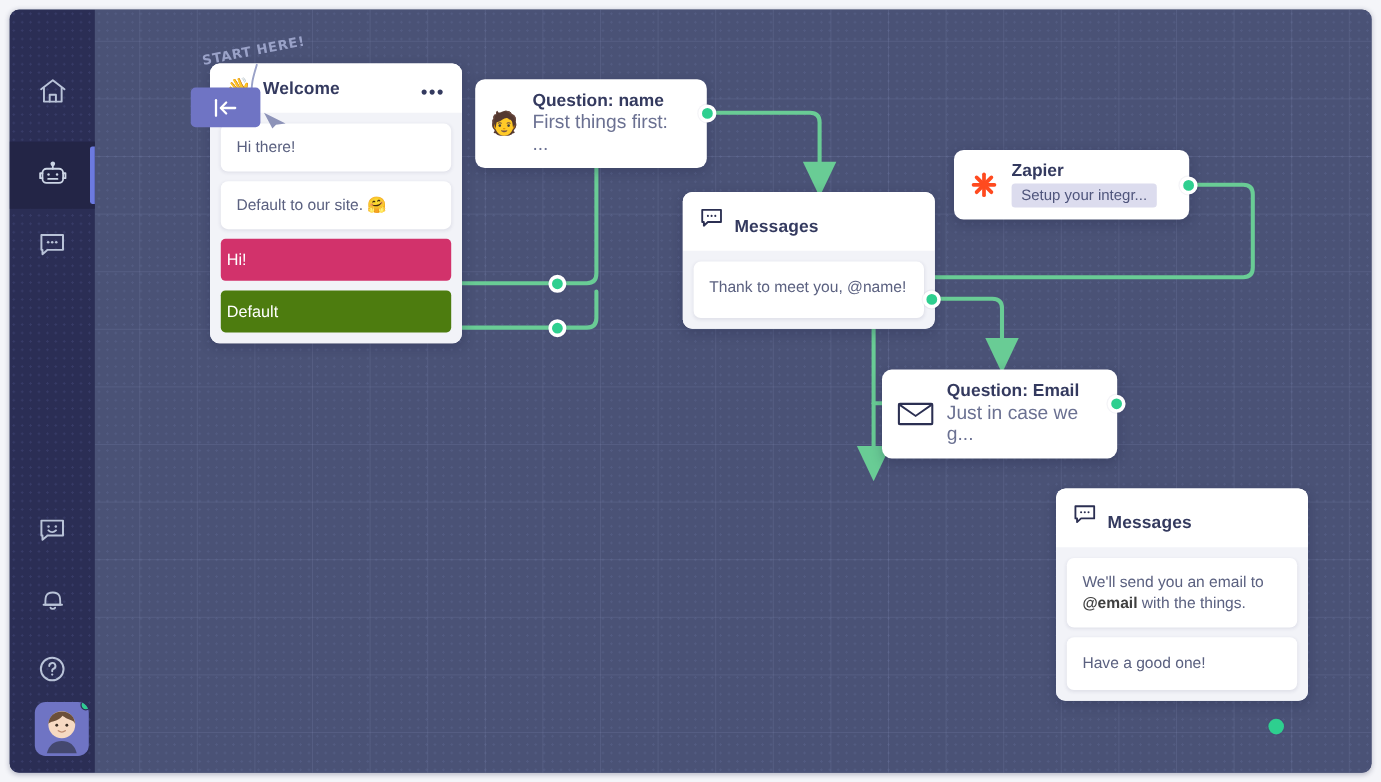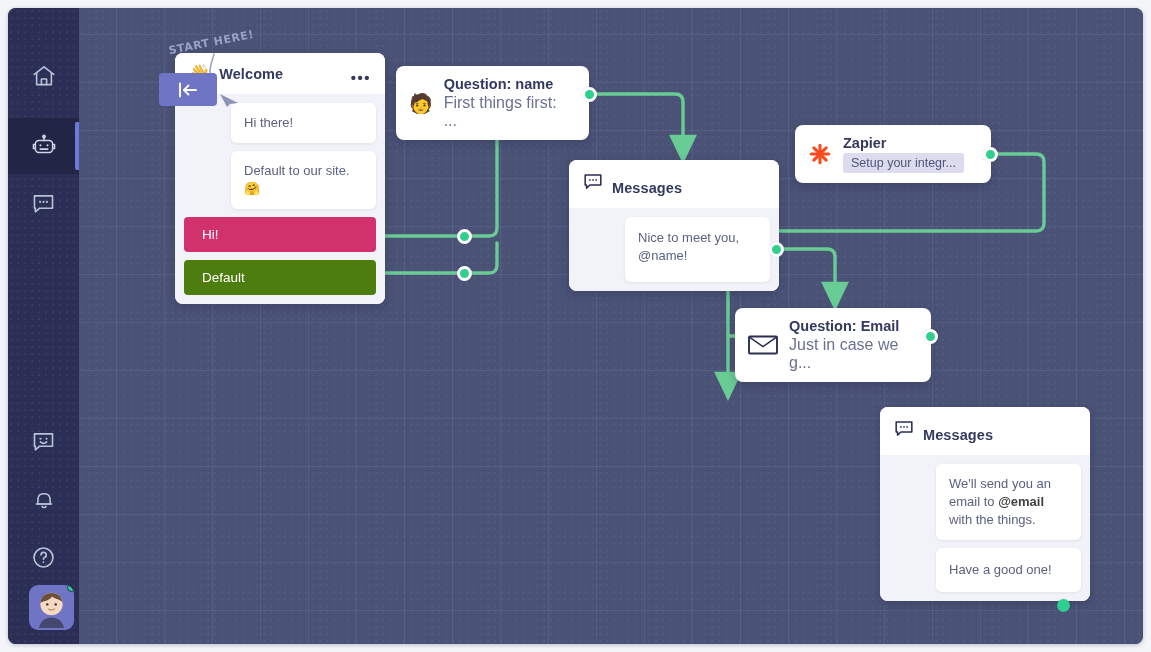--- a/index.html
+++ b/index.html
@@ -188,27 +188,26 @@
   }
 
   .bubble {
     background: #fff;
     border-radius: 6px;
     padding: 11px 13px;
     font-size: 13px;
     color: #5b6180;
     line-height: 1.38;
     box-shadow: 0 1px 3px rgba(40,45,90,.09);
-    margin-left: 47px;
   }
   .bubble b { color: #404040; font-weight: 700; }
 
   .reply-btn {
     border-radius: 4px;
-    padding: 10px 18px;
+    padding: 10px 5px;
     font-size: 13.5px;
     color: #fff;
     font-weight: 400;
     position: relative;
     cursor: pointer;
   }
 
   
   .node.compact {
     display: flex;
@@ -416,21 +415,21 @@
           <svg width="20" height="20" viewBox="0 0 22 22" fill="none" stroke="#2b2f52" stroke-width="1.7" stroke-linejoin="round">
             <path d="M2.4 3.2h17.2v11.1H7.6l-3.7 3.4v-3.4H2.4z"></path>
             <circle cx="7.6" cy="8.7" r=".95" fill="#2b2f52" stroke="none"></circle>
             <circle cx="11" cy="8.7" r=".95" fill="#2b2f52" stroke="none"></circle>
             <circle cx="14.4" cy="8.7" r=".95" fill="#2b2f52" stroke="none"></circle>
           </svg>
         </span>
         <span class="node-title">Messages</span>
       </div>
       <div class="node-body">
-        <div class="bubble" style="padding:12px 13px 17px;">Nice to meet you, @name!</div>
+        <div class="bubble" style="padding:12px 13px 17px;">Thank to meet you, @name!</div>
       </div>
       <div class="port" style="left:200px; top:82px"></div>
     </div>
 
     <div class="node compact" style="left:716px; top:117px; width:196px; align-items:center;">
       <span class="icon-box">
         <svg width="24" height="24" viewBox="0 0 24 24">
           <g stroke="#ff4a1f" stroke-width="3.1" stroke-linecap="round">
             <path d="M12 3.3v17.4"></path>
                 <path d="M3.3 12h17.4"></path>

